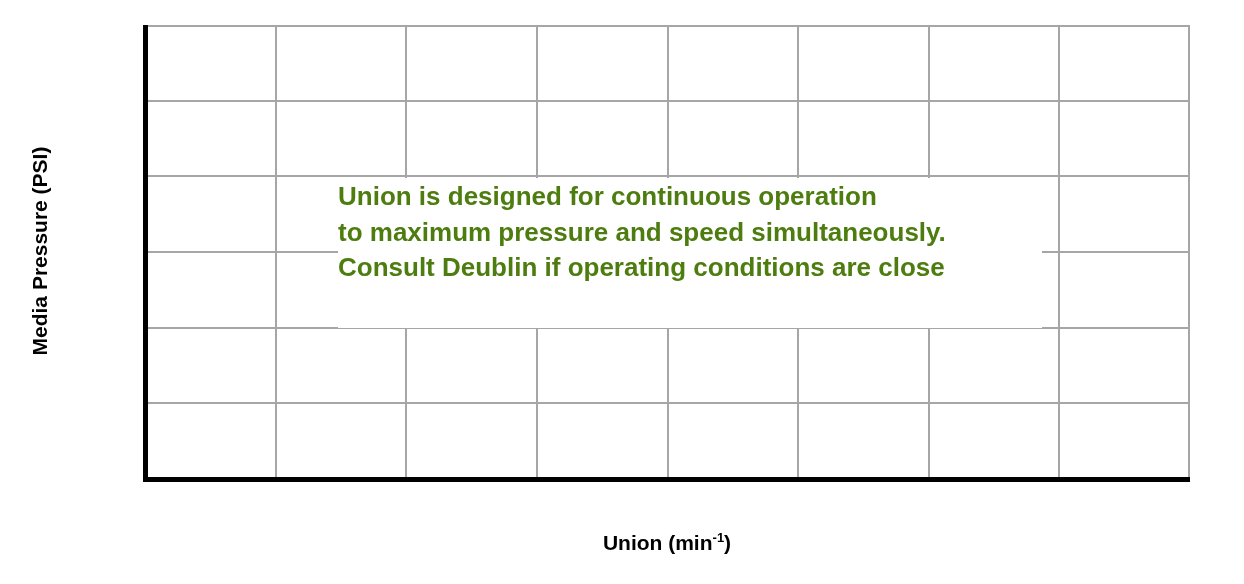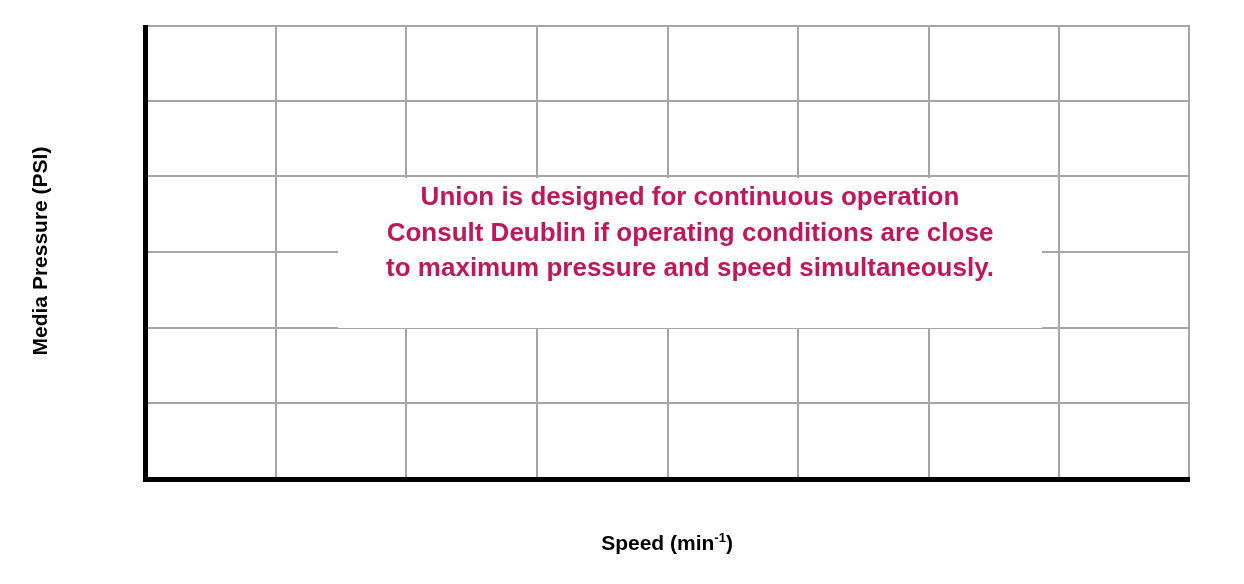--- a/index.html
+++ b/index.html
@@ -3,21 +3,21 @@
 <meta charset="utf-8">
 <style>
   html, body { margin: 0; padding: 0; background: #ffffff; }
   body { width: 1244px; height: 584px; position: relative; overflow: hidden; font-family: "Liberation Sans", sans-serif; }
   .plot { position: absolute; left: 145px; top: 25px; width: 1045px; height: 454px; }
   .vline { position: absolute; top: 0; width: 2px; height: 454px; background: #a6a6a6; }
   .hline { position: absolute; left: 0; height: 2px; width: 1045px; background: #a6a6a6; }
   .yaxis { position: absolute; left: 143px; top: 25px; width: 5px; height: 457px; background: #000; }
   .xaxis { position: absolute; left: 143px; top: 477px; width: 1047px; height: 5px; background: #000; }
   .note { position: absolute; left: 338px; top: 178px; width: 704px; height: 149px; background: #fff;
-          color: #be185d; font-weight: bold; font-size: 26px; line-height: 35.5px; text-align: center; padding-top: 1px; }
+          color: #4d7c0f; font-weight: bold; font-size: 26px; line-height: 35.5px; padding-top: 1px; }
   .note div { white-space: nowrap; }
   .xlabel { position: absolute; left: 0; width: 1334px; top: 530px; text-align: center; font-weight: bold; font-size: 21px; color: #000; }
   .xlabel sup { font-size: 13px; }
   .ylabel { position: absolute; left: 40px; top: 251px; transform: translate(-50%, -50%) rotate(-90deg);
             font-weight: bold; font-size: 21px; color: #000; white-space: nowrap; }
 </style>
 </head>
 <body>
 
 <div class="plot">
@@ -35,19 +35,19 @@
   <div class="hline" style="top:226px"></div>
   <div class="hline" style="top:302px"></div>
   <div class="hline" style="top:377px"></div>
 </div>
 
 <div class="yaxis"></div>
 <div class="xaxis"></div>
 
 <div class="note">
   <div>Union is designed for continuous operation</div>
+  <div>to maximum pressure and speed simultaneously.</div>
   <div>Consult Deublin if operating conditions are close</div>
-  <div>to maximum pressure and speed simultaneously.</div>
 </div>
 
 <div class="ylabel">Media Pressure (PSI)</div>
 
-<div class="xlabel"><span>Speed (min</span><sup>-1</sup><span>)</span></div>
+<div class="xlabel"><span>Union (min</span><sup>-1</sup><span>)</span></div>
 
 </body></html>

